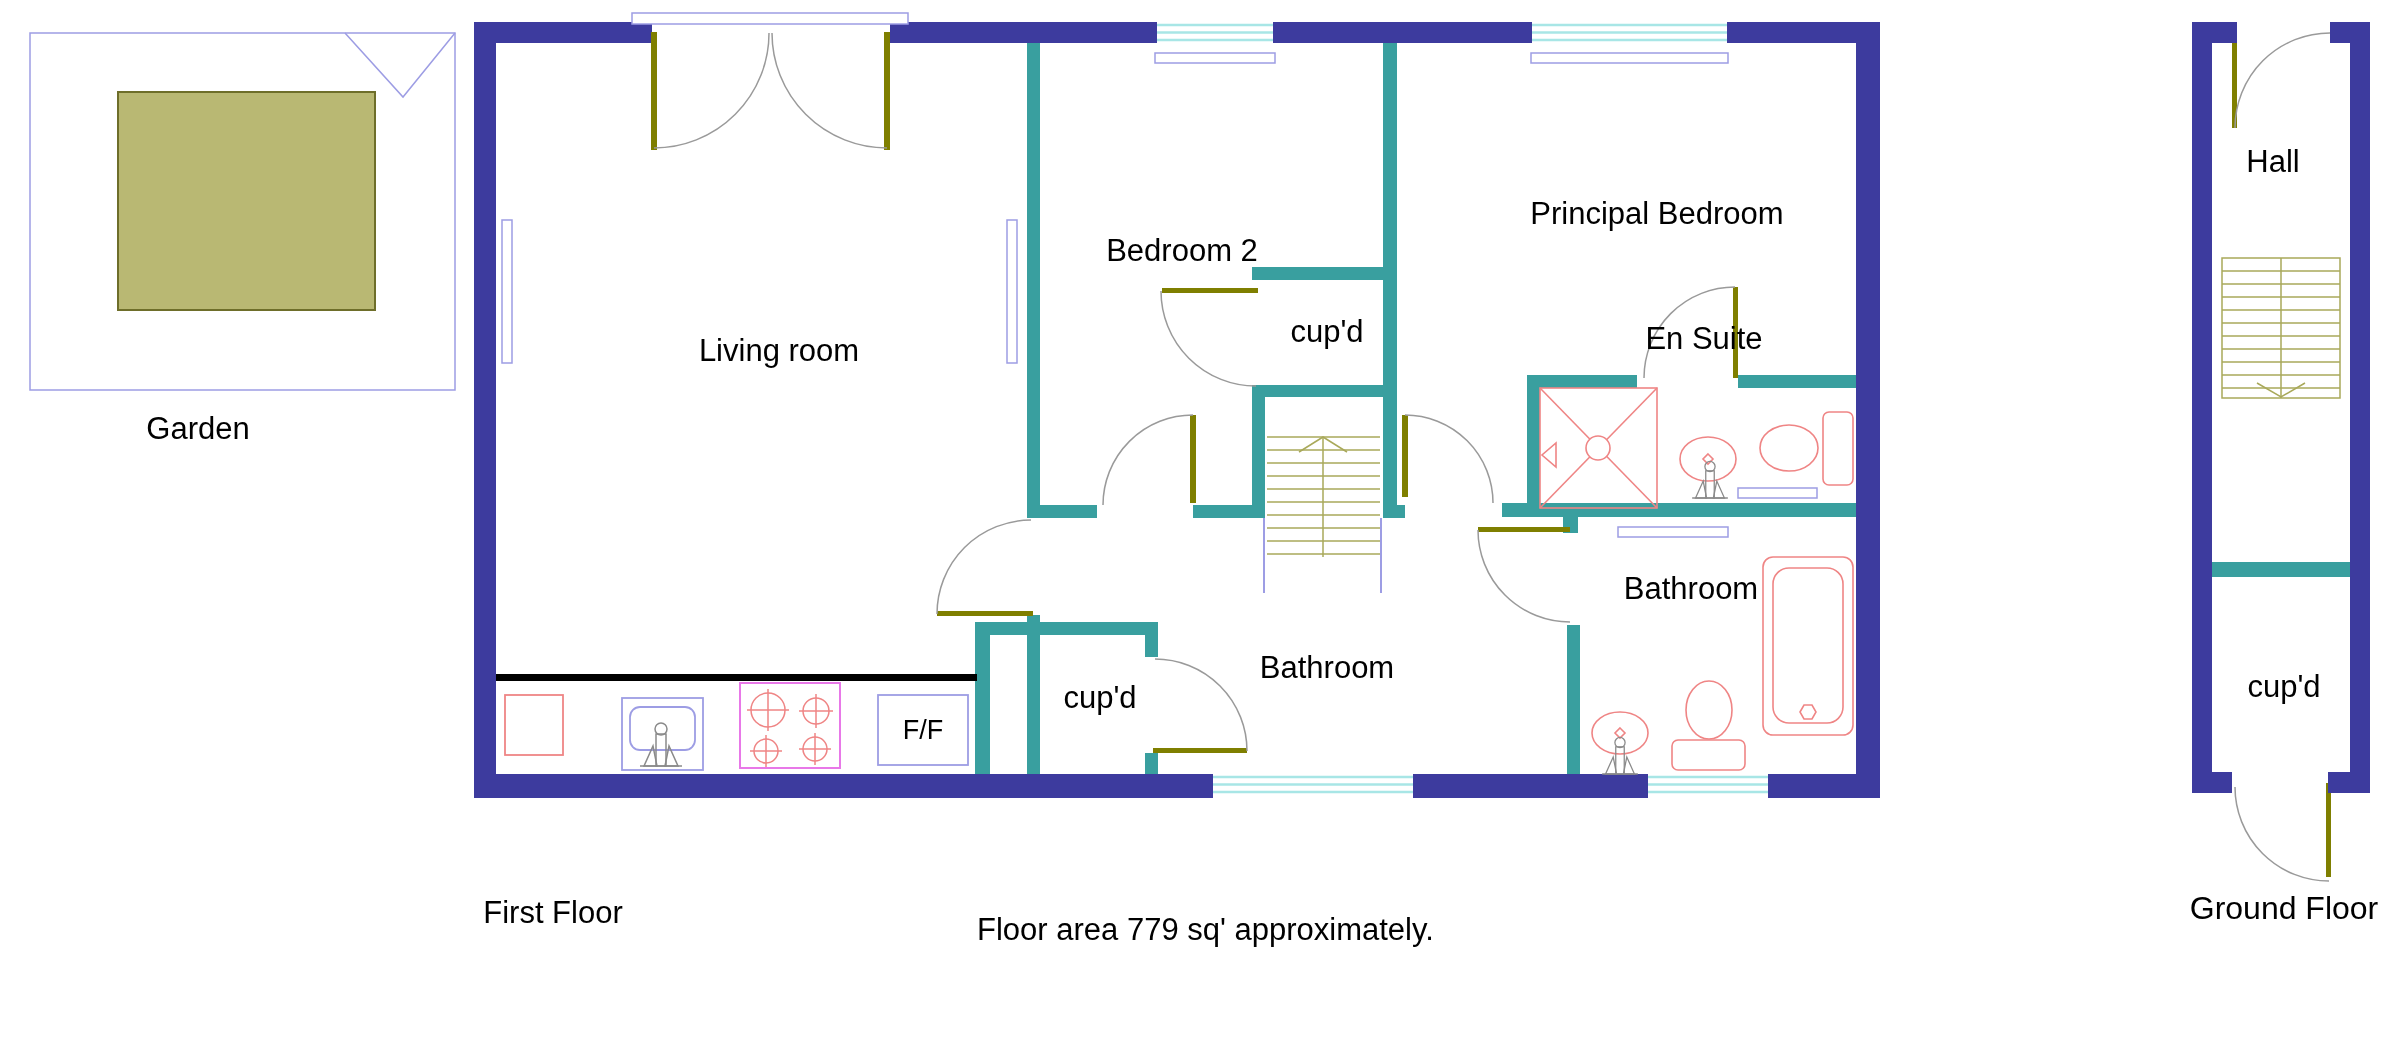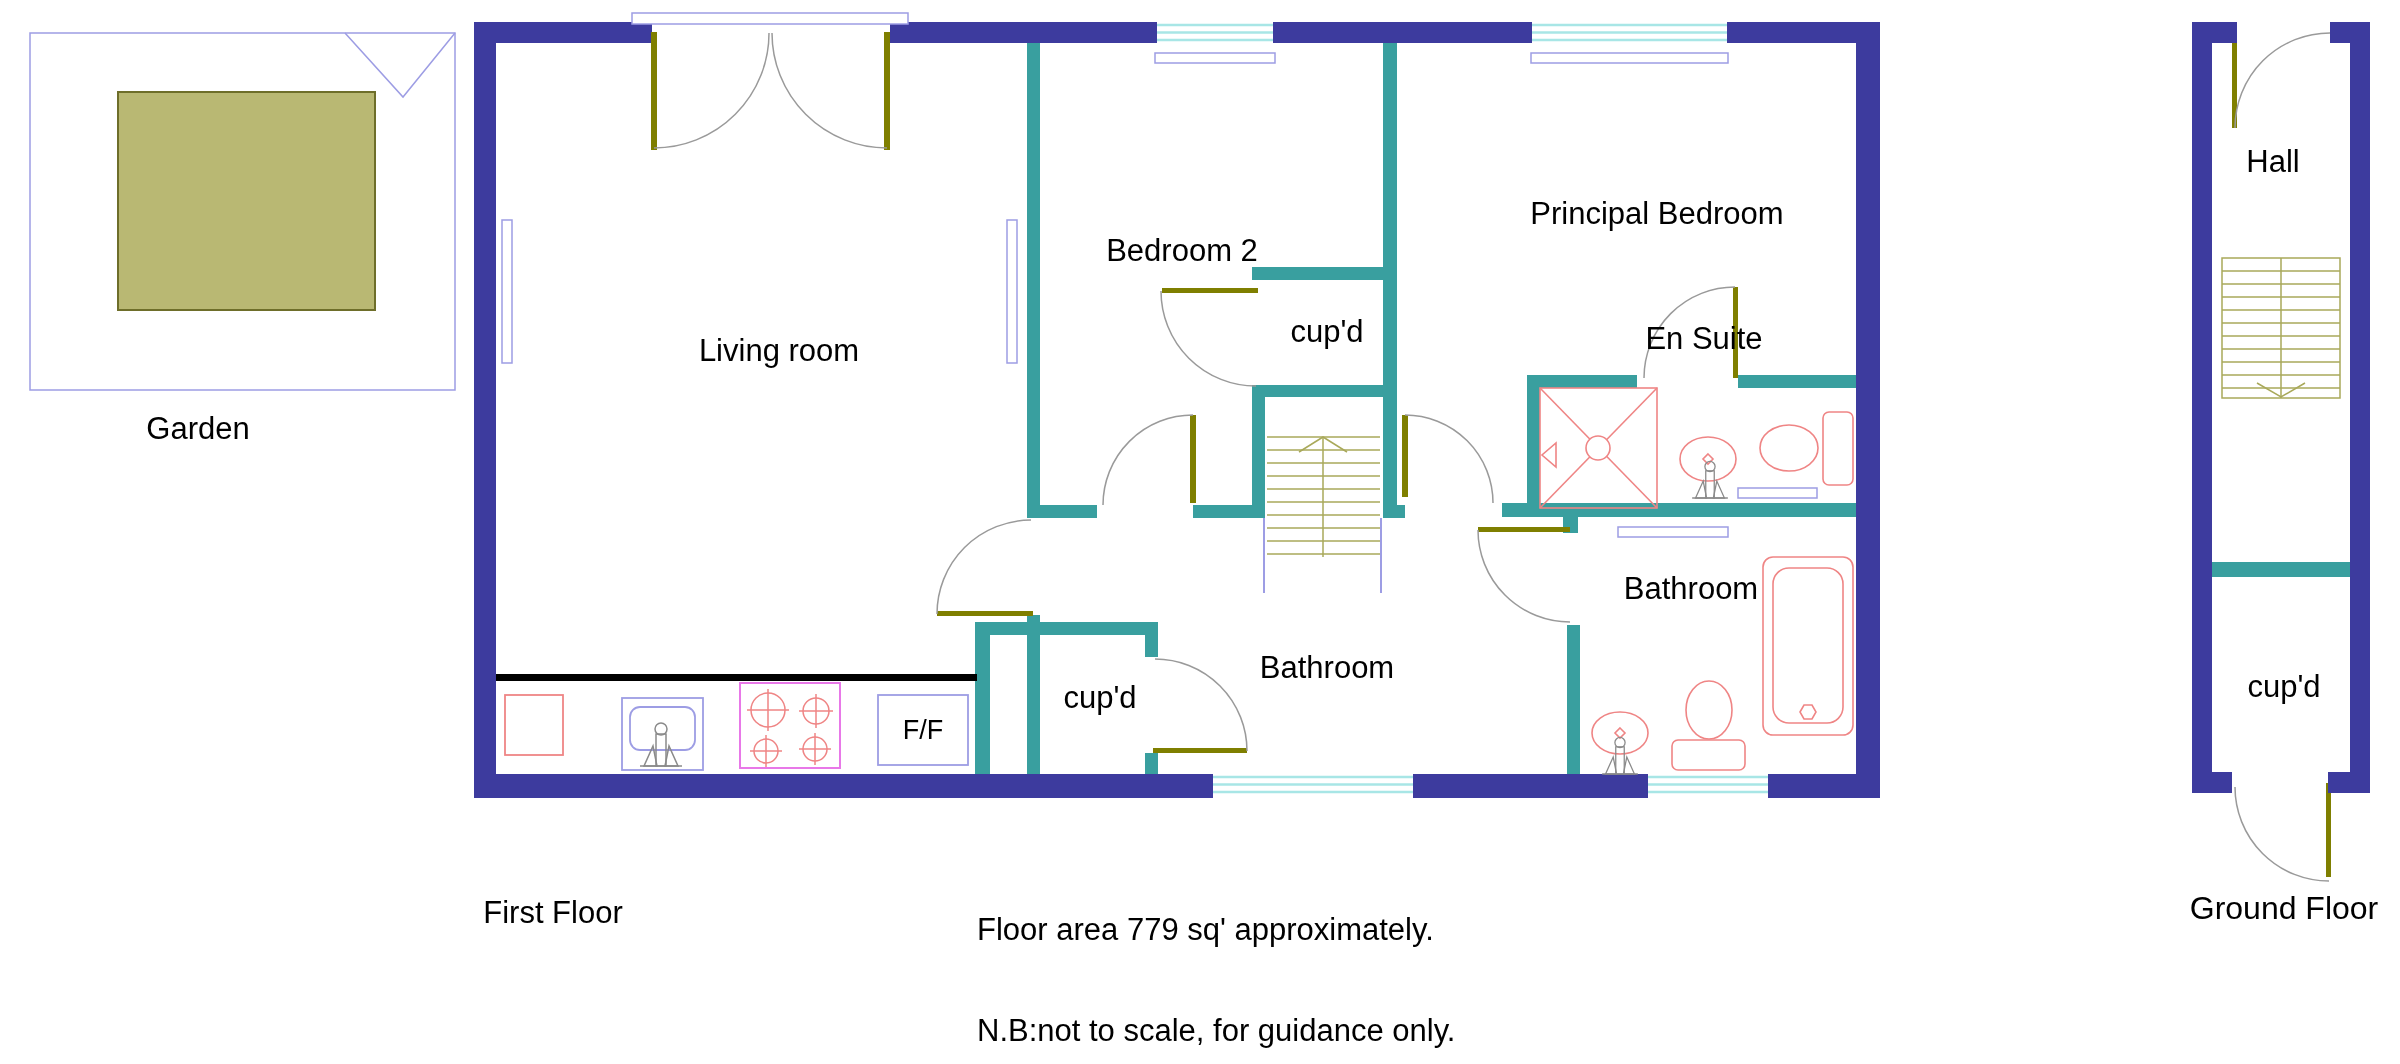--- a/index.html
+++ b/index.html
@@ -250,14 +250,13 @@
   <div class="lbl" style="left:1655px;top:589px;margin-left:36px;">Bathroom</div>
   <div class="lbl" style="left:1327px;top:668px;">Bathroom</div>
   <div class="lbl" style="left:1327px;top:332px;">cup'd</div>
   <div class="lbl" style="left:1100px;top:698px;">cup'd</div>
   <div class="lbl lbl-sm" style="left:923px;top:730px;">F/F</div>
   <div class="lbl" style="left:553px;top:913px;">First Floor</div>
   <div class="lbl" style="left:2273px;top:162px;">Hall</div>
   <div class="lbl" style="left:2284px;top:687px;">cup'd</div>
   <div class="lbl lbl-big" style="left:2284px;top:908px;">Ground Floor</div>
   <div class="lbl-l" style="left:977px;top:930px;">Floor area 779 sq' approximately.</div>
-  <div class="lbl-l" style="left:977px;top:1031px;">N.B:not to scale, for guidance only.</div>
 </div>
 
 </body></html>

